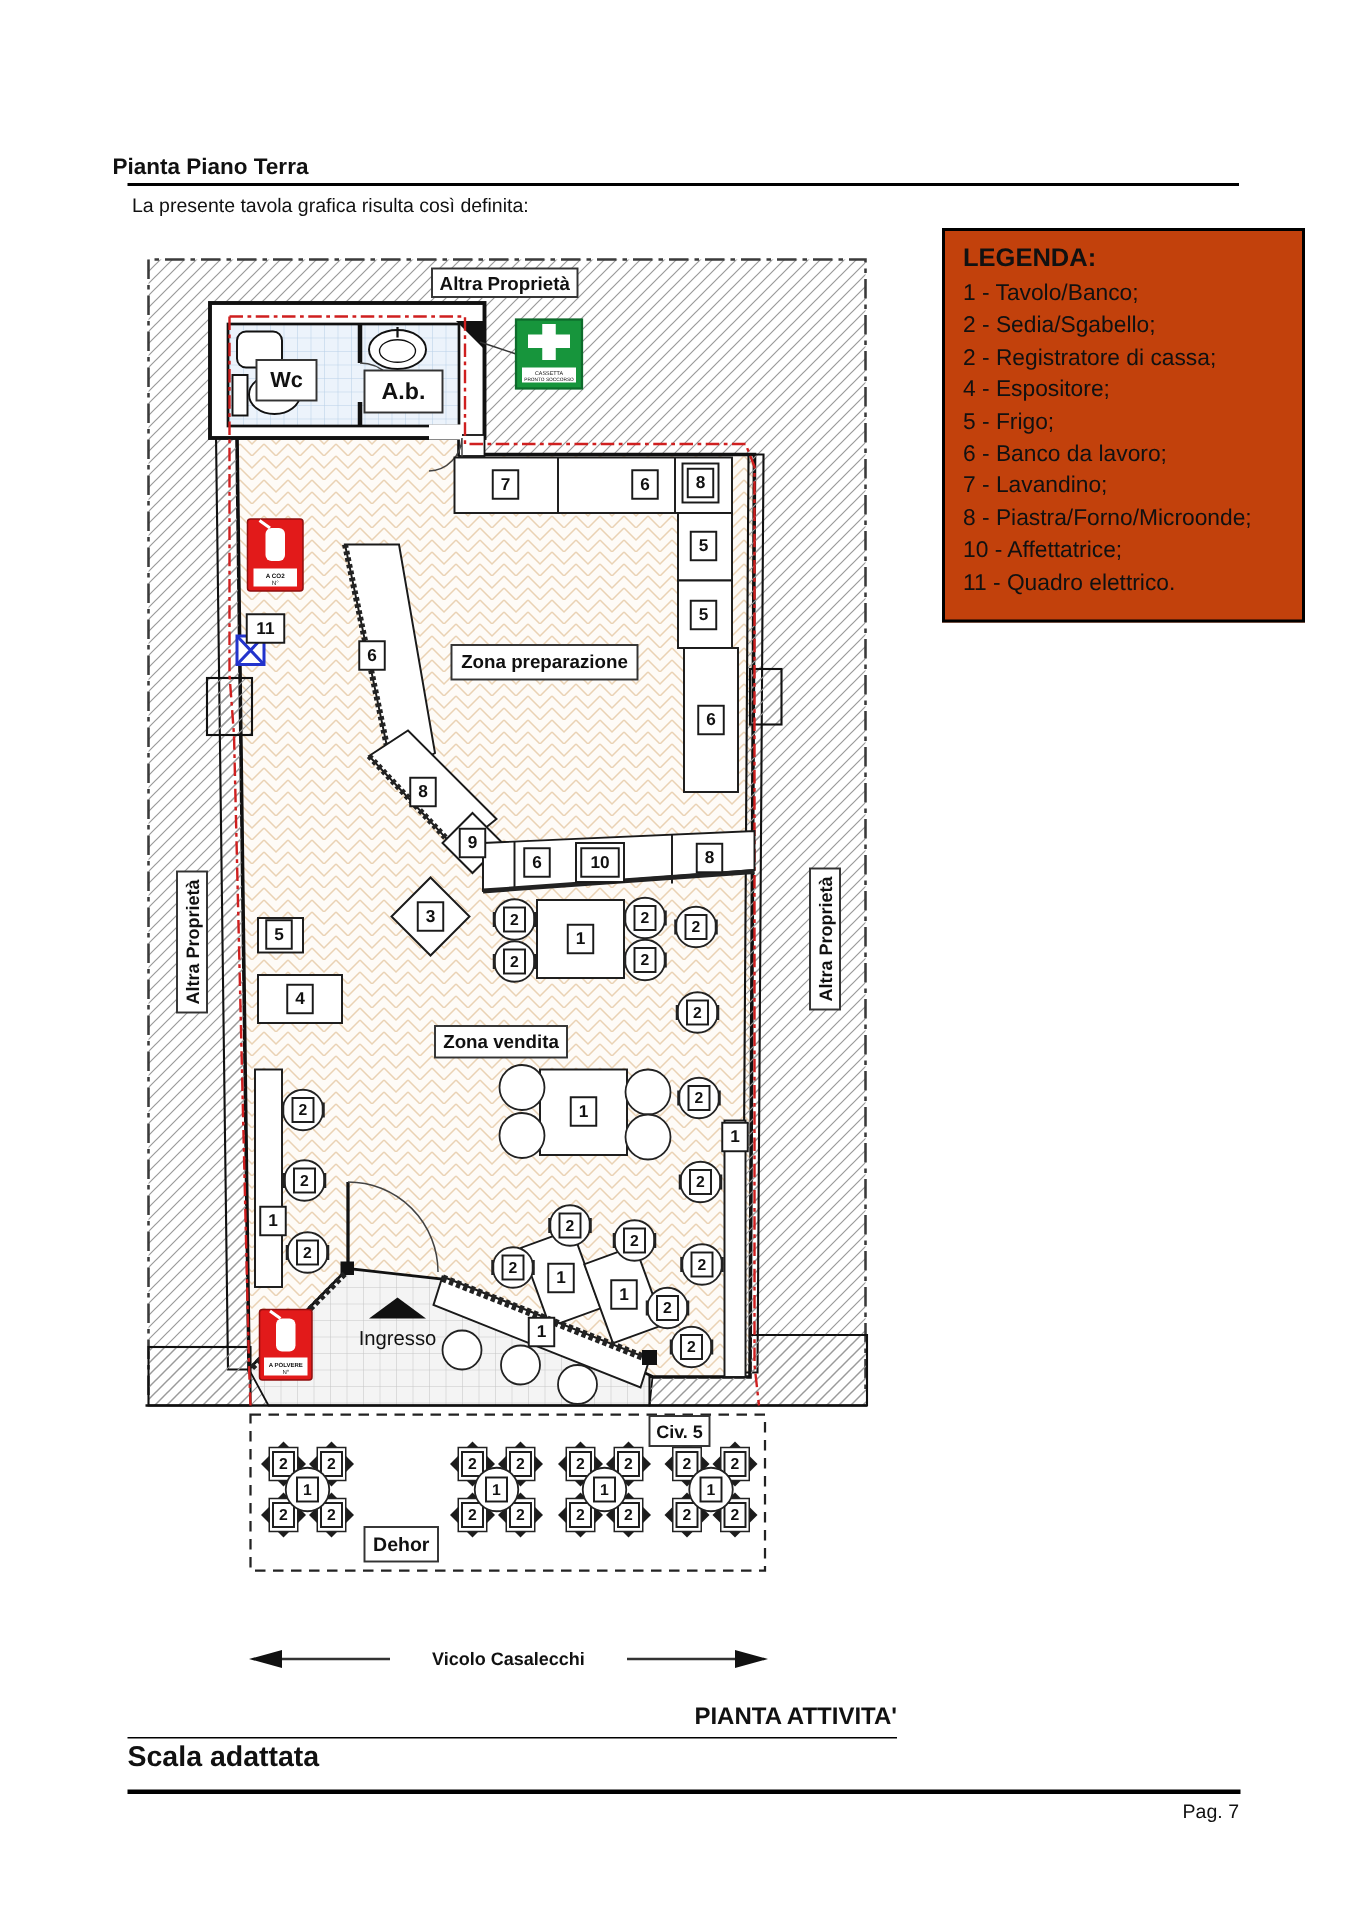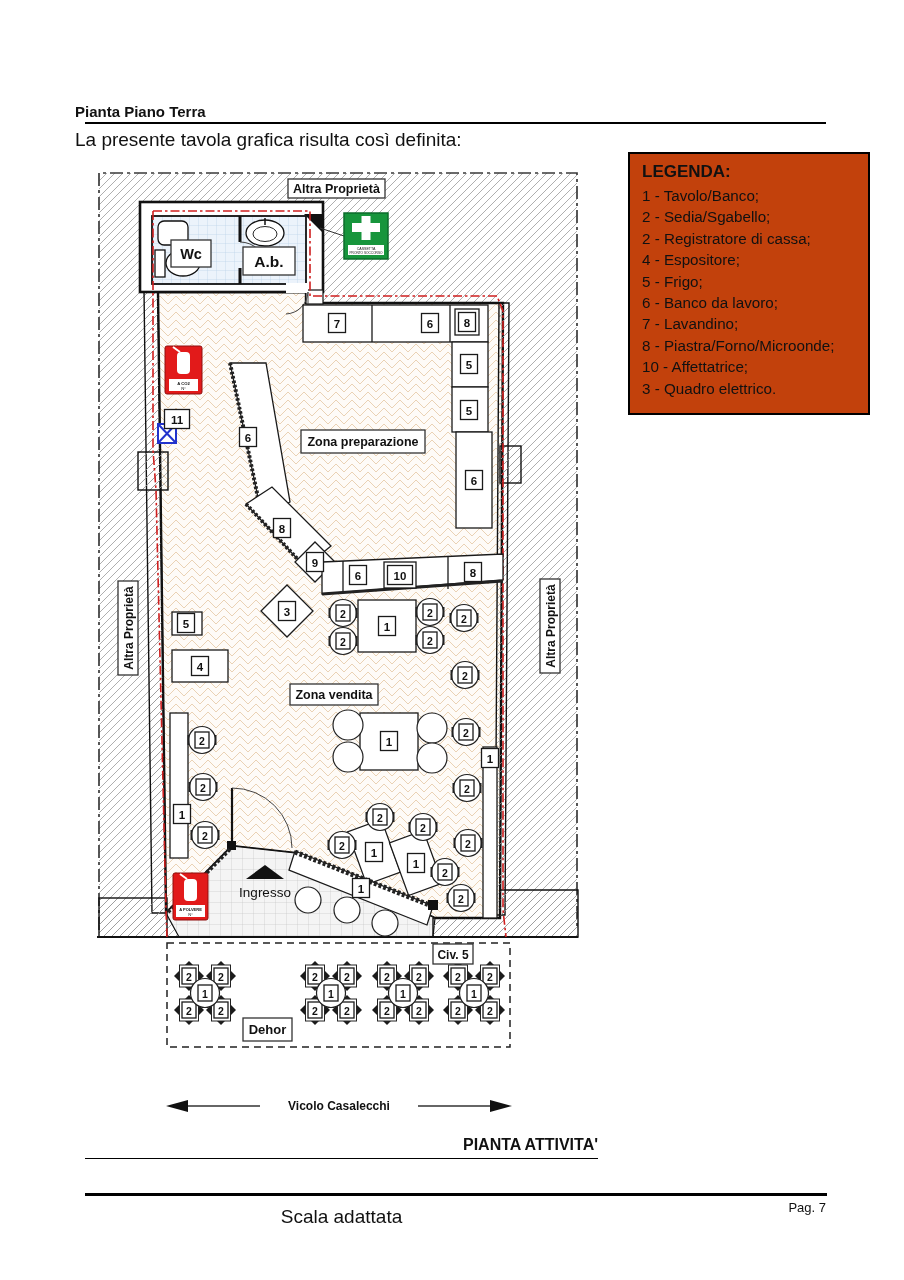--- a/index.html
+++ b/index.html
@@ -2,30 +2,30 @@
 <html><head>
 <meta charset="utf-8">
 <style>
   html,body{margin:0;padding:0;}
   body{width:904px;height:1280px;position:relative;background:#fff;
        font-family:"Liberation Sans",sans-serif;color:#111;overflow:hidden;}
   .abs{position:absolute;}
   
   #doc-title{left:75px;top:103px;font-size:15px;font-weight:bold;}
   #title-rule{left:85px;top:122px;width:741px;height:2px;background:#000;}
-  #doc-intro{left:75px;top:129px;font-size:19px;}
+  #doc-intro{left:88px;top:129px;font-size:13px;}
   
   #legend{left:628px;top:152px;width:242px;height:263px;border:2px solid #000;
           box-sizing:border-box;padding:8px 0 0 12px;background:#c2410c;}
   #legend .legend-title{font-size:17px;font-weight:bold;margin-bottom:3px;}
   #legend .legend-item{font-size:15.2px;line-height:21.4px;white-space:nowrap;}
   
   #plan-title{left:85px;top:1136px;width:513px;text-align:right;font-size:16px;
               font-weight:bold;padding-bottom:4px;border-bottom:1.5px solid #000;}
-  #scale-caption{left:85px;top:1161px;width:513px;text-align:center;font-size:19px;font-weight:normal;margin-top:45px;}
+  #scale-caption{left:85px;top:1161px;width:513px;font-size:19px;font-weight:bold;}
   #footer-rule{left:85px;top:1193px;width:742px;height:3px;background:#000;}
   #page-number{left:700px;top:1200px;width:126px;text-align:right;font-size:13px;}
   
   text{font-family:"Liberation Sans",sans-serif;fill:#111;}
   .fnum{font-size:11.5px;font-weight:bold;text-anchor:middle;dominant-baseline:central;}
   .fnum-sm{font-size:10.5px;font-weight:bold;text-anchor:middle;dominant-baseline:central;}
   .fbox{fill:#fff;stroke:#1a1a1a;stroke-width:1.3;}
   .lbl{font-weight:bold;text-anchor:middle;dominant-baseline:central;}
   .lblbox{fill:#fff;stroke:#333;stroke-width:1.3;}
   .chair{fill:#fff;stroke:#222;stroke-width:1.2;}
@@ -42,21 +42,21 @@
   <div>
       <div class="legend-item">1 - Tavolo/Banco;</div>
       <div class="legend-item">2 - Sedia/Sgabello;</div>
       <div class="legend-item">2 - Registratore di cassa;</div>
       <div class="legend-item">4 - Espositore;</div>
       <div class="legend-item">5 - Frigo;</div>
       <div class="legend-item">6 - Banco da lavoro;</div>
       <div class="legend-item">7 - Lavandino;</div>
       <div class="legend-item">8 - Piastra/Forno/Microonde;</div>
       <div class="legend-item">10 - Affettatrice;</div>
-      <div class="legend-item">3 - Quadro elettrico.</div>
+      <div class="legend-item">11 - Quadro elettrico.</div>
     </div>
 </div>
 
 <div class="abs" id="plan-title">PIANTA ATTIVITA'</div>
 <div class="abs" id="scale-caption">Scala adattata</div>
 <div class="abs" id="footer-rule"></div>
 <div class="abs" id="page-number">Pag.  7</div>
 
 <svg id="plan-svg" class="abs" style="left:0;top:0" width="904" height="1280" viewBox="0 0 904 1280">
   <defs>

